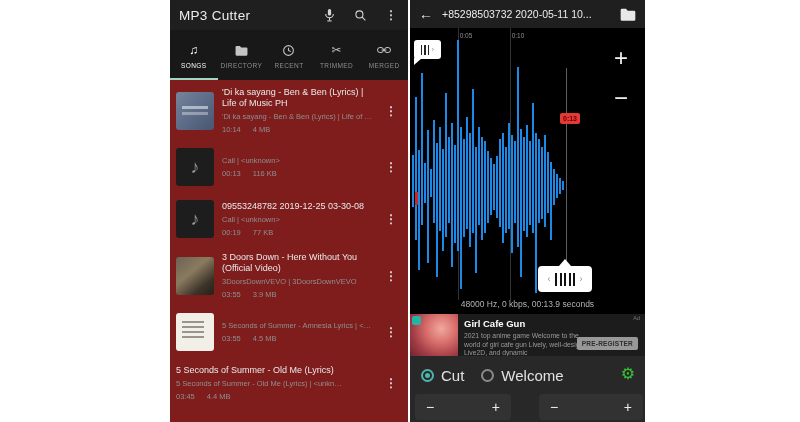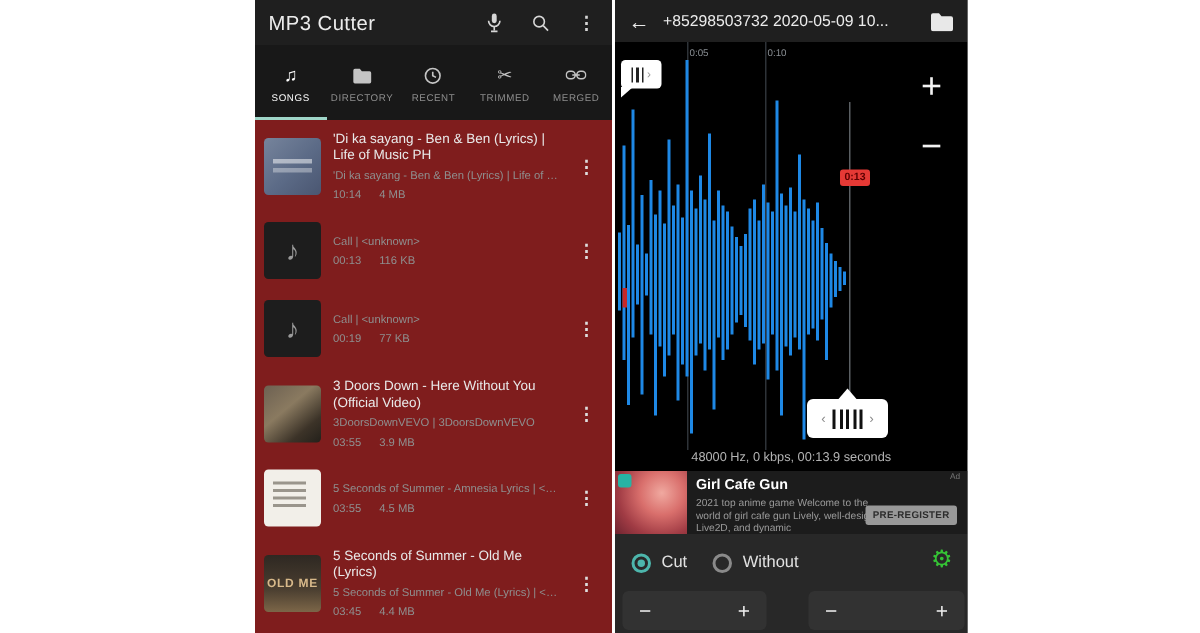--- a/index.html
+++ b/index.html
@@ -71,21 +71,21 @@
   .ad-body { flex:1; min-width:0; padding:3px 0 0 6px; }
   .ad-title { font-size:9.5px; font-weight:bold; color:#fff; margin:1px 0 3px; }
   .ad-desc { font-size:6.8px; line-height:8.5px; color:#9a9a9a; max-width:128px; }
   .ad-cta { position:absolute; right:7px; top:23px; background:#989898; color:#2d2d2d; font-size:6.5px; font-weight:bold; padding:3px 5px; border-radius:2px; letter-spacing:.2px; }
   .ad-mark { position:absolute; right:5px; top:1px; font-size:5.5px; color:#777; }
   .controls { position:absolute; top:356px; left:0; right:0; bottom:0; background:#282828; }
   .radio-row { position:absolute; top:11px; left:11px; right:10px; height:16px; display:flex; align-items:center; }
   .radio { width:13px; height:13px; border-radius:50%; border:2px solid #8a8a8a; display:flex; align-items:center; justify-content:center; flex:none; }
   .radio.sel { border-color:#4db6ac; }
   .radio.sel .dot { width:5px; height:5px; border-radius:50%; background:#4db6ac; }
-  .radio-label { font-size:11px; color:#e2e2e2; margin:0 0 0 7px; }
+  .radio-label { font-size:15px; color:#e2e2e2; margin:0 0 0 7px; }
   .radio-gap { width:17px; }
   .gear { margin-left:auto; color:#35c435; font-size:16px; line-height:1; margin-top:-2px; }
   .steppers { position:absolute; top:38px; left:5px; right:2px; display:flex; justify-content:space-between; }
   .stepper { height:26px; background:#323232; border-radius:4px; display:flex; align-items:center; justify-content:space-between; padding:0 11px; color:#ededed; font-size:14px; }
   .stepper.s-left { width:96px; }
   .stepper.s-right { width:104px; }
   svg { display:block; }
 </style>
 </head>
 <body>
@@ -172,20 +172,21 @@
             <div class="song-meta">
               <span>00:13</span>
               <span>116 KB</span>
             </div>
           </div>
           <div class="dots">⋮</div>
         </div>
         <div class="song-row">
           <div class="art art-note">♪</div>
           <div class="song-info">
+            <div class="song-title">09553248782 2019-12-25 03-30-08</div>
             <div class="song-sub">Call | &lt;unknown&gt;</div>
             <div class="song-meta">
               <span>00:19</span>
               <span>77 KB</span>
             </div>
           </div>
           <div class="dots">⋮</div>
         </div>
         <div class="song-row">
           <div class="art art-doors"></div>
@@ -204,38 +205,37 @@
           <div class="song-info">
             <div class="song-sub">5 Seconds of Summer - Amnesia Lyrics | &lt;unknown&gt;</div>
             <div class="song-meta">
               <span>03:55</span>
               <span>4.5 MB</span>
             </div>
           </div>
           <div class="dots">⋮</div>
         </div>
         <div class="song-row">
-          <div class="art art-oldme">OLD ME</div>
           <div class="song-info">
             <div class="song-title">5 Seconds of Summer - Old Me (Lyrics)</div>
             <div class="song-sub">5 Seconds of Summer - Old Me (Lyrics) | &lt;unknown&gt;</div>
             <div class="song-meta">
               <span>03:45</span>
               <span>4.4 MB</span>
             </div>
           </div>
           <div class="dots">⋮</div>
         </div>
       </div>
   </div>
 
   <div class="right-panel">
     <div class="r-appbar">
       <span class="back">←</span>
-      <span class="r-title">+85298503732 2020-05-09 10...</span>
+      <span class="r-title">+85298503732 2020-05-11 10...</span>
       <span>
         <svg width="16" height="13" viewBox="0 0 24 19">
             <path d="M1 3a2 2 0 0 1 2-2h6l2.5 3H21a2 2 0 0 1 2 2v11a2 2 0 0 1-2 2H3a2 2 0 0 1-2-2z" fill="#e8e8e8"></path>
           </svg>
       </span>
     </div>
 
     <div class="wave-area">
       <div class="gridline" style="left:48px"></div>
       <div class="gridline" style="left:100px"></div>
@@ -336,21 +336,21 @@
     </div>
 
     <div class="controls">
       <div class="radio-row">
         <span class="radio sel">
             <span class="dot"></span>
           </span>
         <span class="radio-label">Cut</span>
         <span class="radio-gap"></span>
         <span class="radio"></span>
-        <span class="radio-label">Without</span>
+        <span class="radio-label">Welcome</span>
         <span class="gear">⚙</span>
       </div>
       <div class="steppers">
         <div class="stepper s-left">
           <span>−</span>
           <span>+</span>
         </div>
         <div class="stepper s-right">
           <span>−</span>
           <span>+</span>

